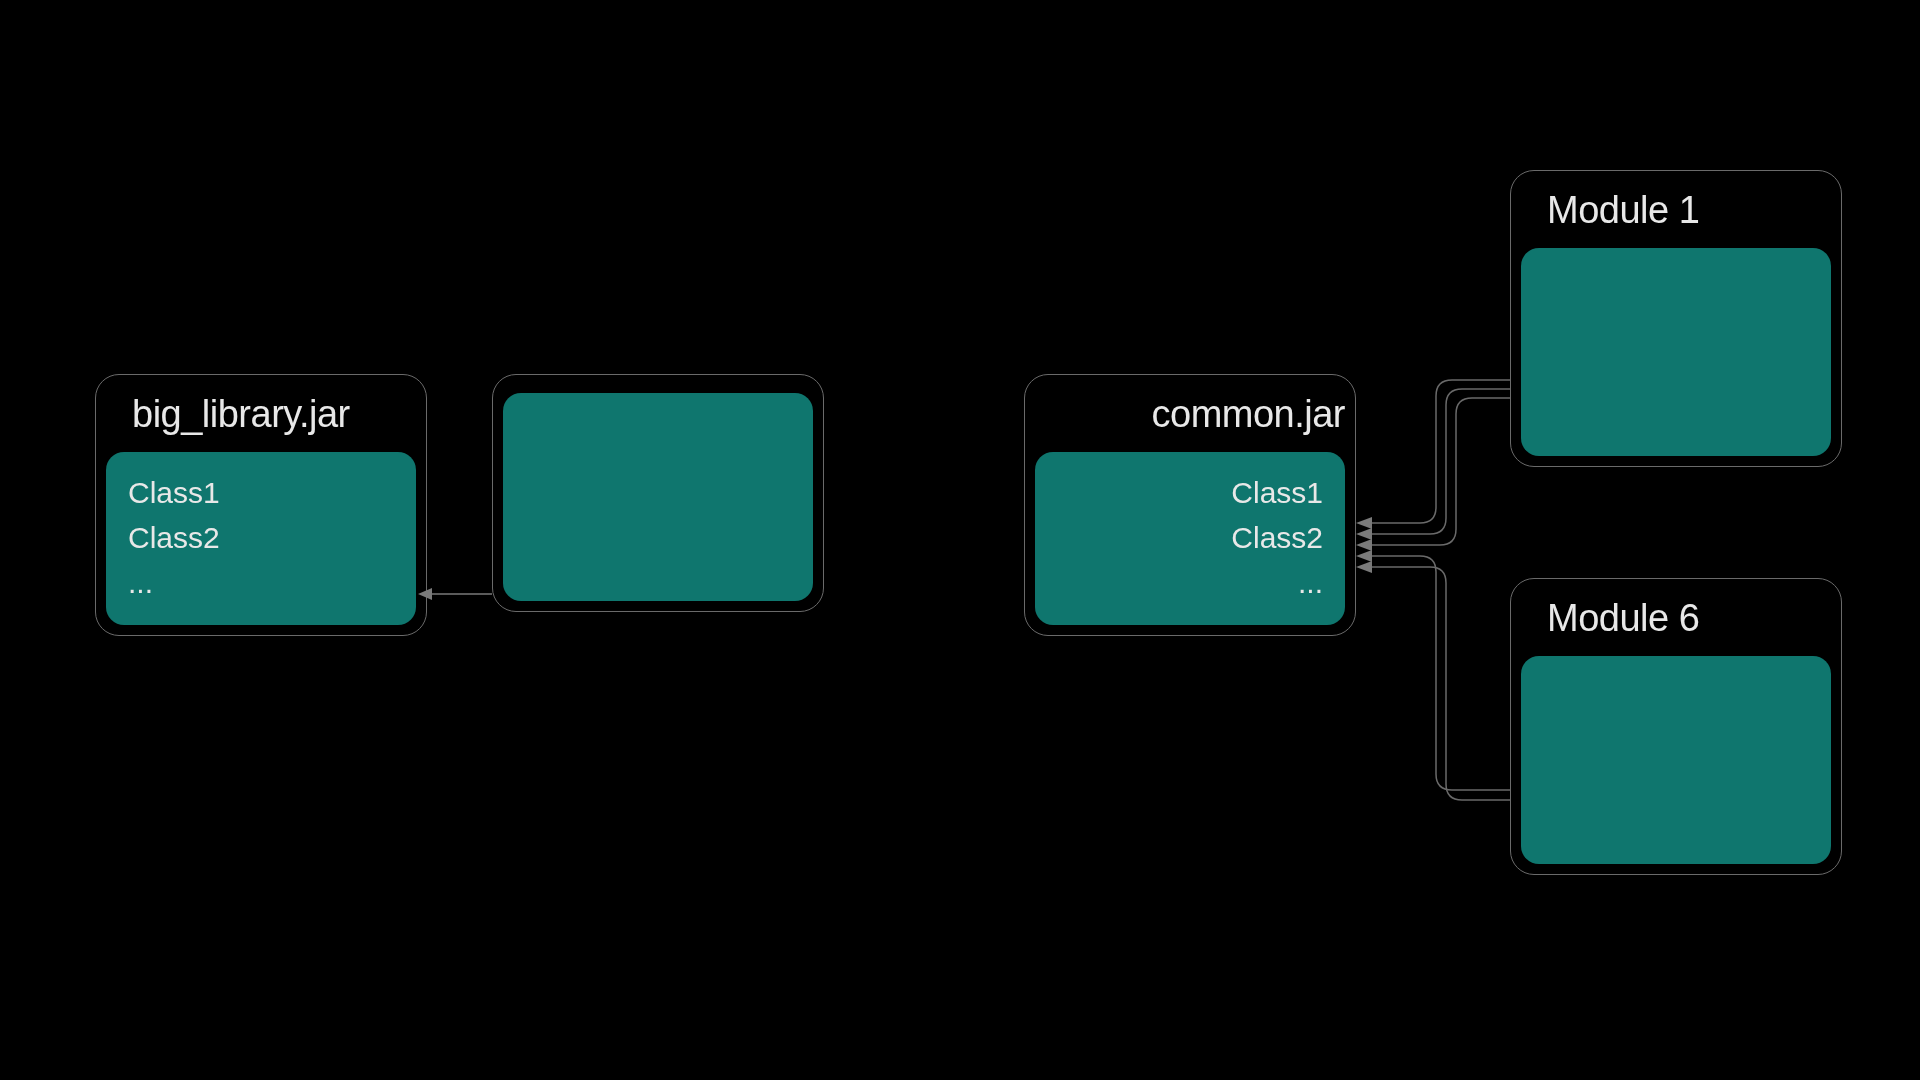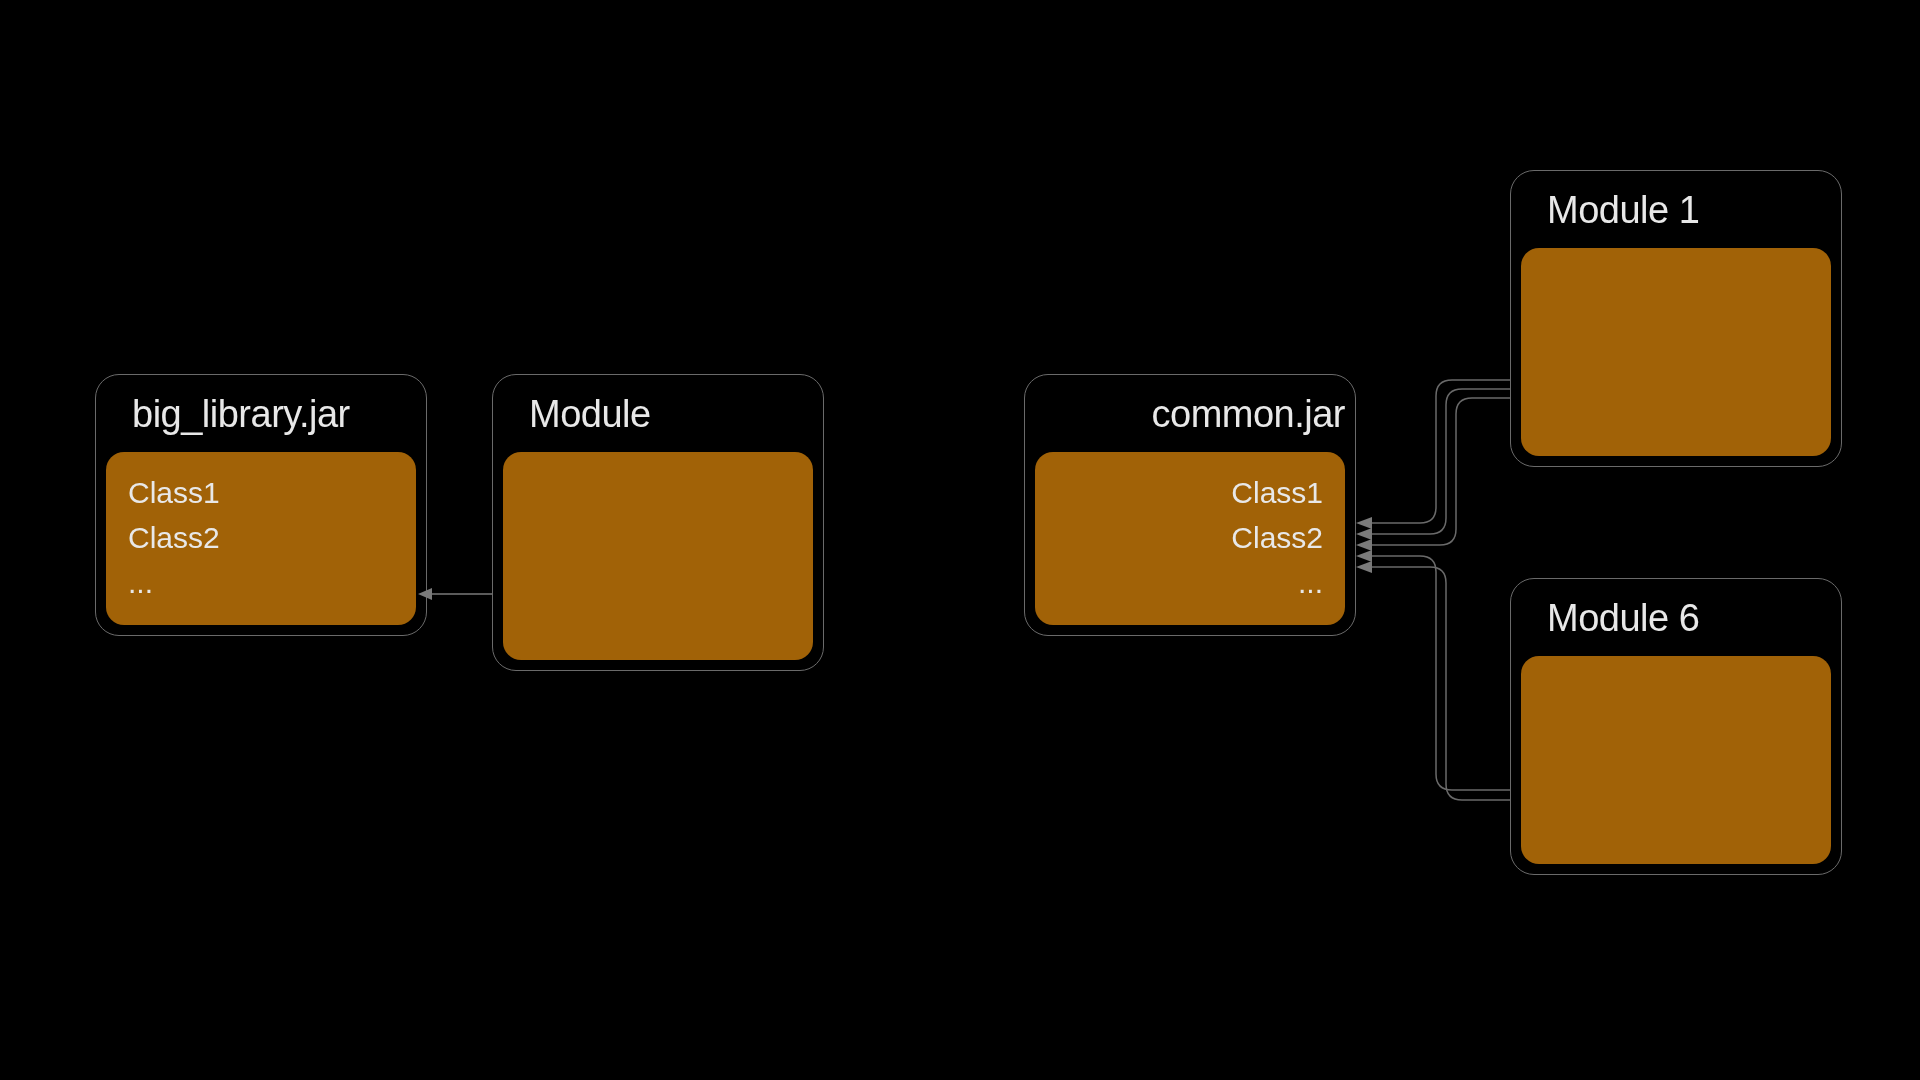--- a/index.html
+++ b/index.html
@@ -21,21 +21,21 @@
   .box-title {
     color: #e8e8e8;
     font-size: 38px;
     font-weight: 400;
     letter-spacing: -0.5px;
     padding-left: 26px;
     padding-bottom: 16px;
     white-space: nowrap;
   }
   .box-body {
-    background: #a16207;
+    background: #0f766e;
     border-radius: 18px;
     padding: 18px 22px 20px 22px;
     min-height: 100px;
   }
   .box-body.empty {
     padding: 0;
   }
   .class-line {
     color: #e8e8e8;
     font-size: 30px;
@@ -57,21 +57,20 @@
 <div class="box" style="left:83px; top:374px; width:332px;margin-left:12px;">
   <div class="box-title">big_library.jar</div>
   <div class="box-body">
     <div class="class-line">Class1</div>
     <div class="class-line">Class2</div>
     <div class="class-line">...</div>
   </div>
 </div>
 
 <div class="box" style="left:492px; top:374px; width:332px;">
-  <div class="box-title">Module</div>
   <div class="box-body empty" style="height:208px;"></div>
 </div>
 
 <div class="box" style="left:1024px; top:374px; width:332px;text-align:right;">
   <div class="box-title">common.jar</div>
   <div class="box-body">
     <div class="class-line">Class1</div>
     <div class="class-line">Class2</div>
     <div class="class-line">...</div>
   </div>

